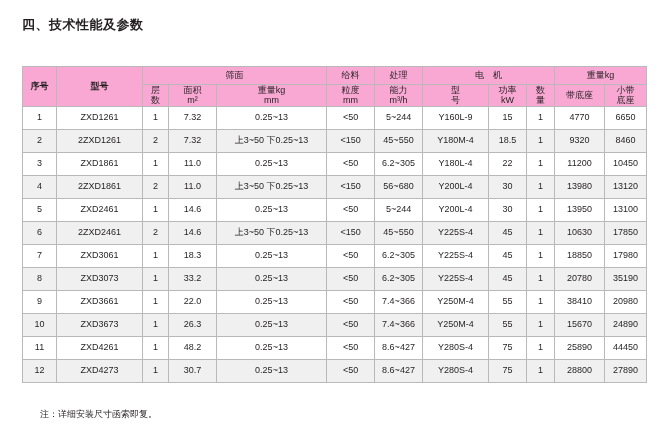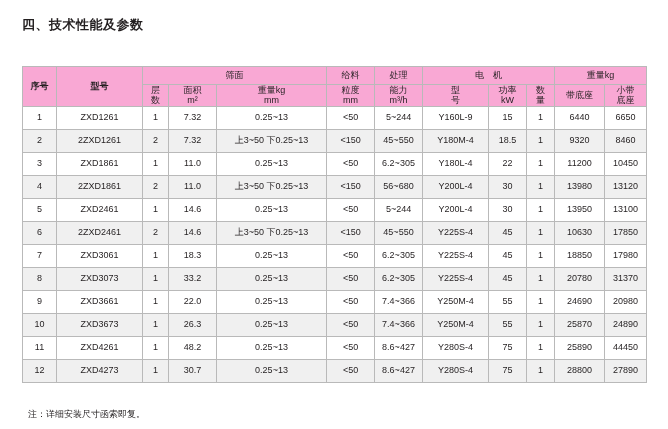--- a/index.html
+++ b/index.html
@@ -67,21 +67,21 @@
   }
   table.spec tbody tr.alt td {
     background: #f0f0f0;
   }
   .stack {
     display: block;
     line-height: 1.15;
   }
   .note {
     position: absolute;
-    left: 10px;
+    left: 22px;
     top: 408px;
     width: 624px;
     font-size: 9px;
     color: #231f20;
   }
   .note .note-label {
     display: inline-block;
     padding-left: 18px;
   }
 </style>
@@ -163,21 +163,21 @@
           <td>1</td>
           <td>ZXD1261</td>
           <td>1</td>
           <td>7.32</td>
           <td>0.25~13</td>
           <td>&lt;50</td>
           <td>5~244</td>
           <td>Y160L-9</td>
           <td>15</td>
           <td>1</td>
-          <td>6440</td>
+          <td>4770</td>
           <td>6650</td>
         </tr>
         <tr class="alt">
           <td>2</td>
           <td>2ZXD1261</td>
           <td>2</td>
           <td>7.32</td>
           <td>上3~50 下0.25~13</td>
           <td>&lt;150</td>
           <td>45~550</td>
@@ -262,48 +262,48 @@
           <td>ZXD3073</td>
           <td>1</td>
           <td>33.2</td>
           <td>0.25~13</td>
           <td>&lt;50</td>
           <td>6.2~305</td>
           <td>Y225S-4</td>
           <td>45</td>
           <td>1</td>
           <td>20780</td>
-          <td>31370</td>
+          <td>35190</td>
         </tr>
         <tr>
           <td>9</td>
           <td>ZXD3661</td>
           <td>1</td>
           <td>22.0</td>
           <td>0.25~13</td>
           <td>&lt;50</td>
           <td>7.4~366</td>
           <td>Y250M-4</td>
           <td>55</td>
           <td>1</td>
-          <td>24690</td>
+          <td>38410</td>
           <td>20980</td>
         </tr>
         <tr class="alt">
           <td>10</td>
           <td>ZXD3673</td>
           <td>1</td>
           <td>26.3</td>
           <td>0.25~13</td>
           <td>&lt;50</td>
           <td>7.4~366</td>
           <td>Y250M-4</td>
           <td>55</td>
           <td>1</td>
-          <td>25870</td>
+          <td>15670</td>
           <td>24890</td>
         </tr>
         <tr>
           <td>11</td>
           <td>ZXD4261</td>
           <td>1</td>
           <td>48.2</td>
           <td>0.25~13</td>
           <td>&lt;50</td>
           <td>8.6~427</td>

